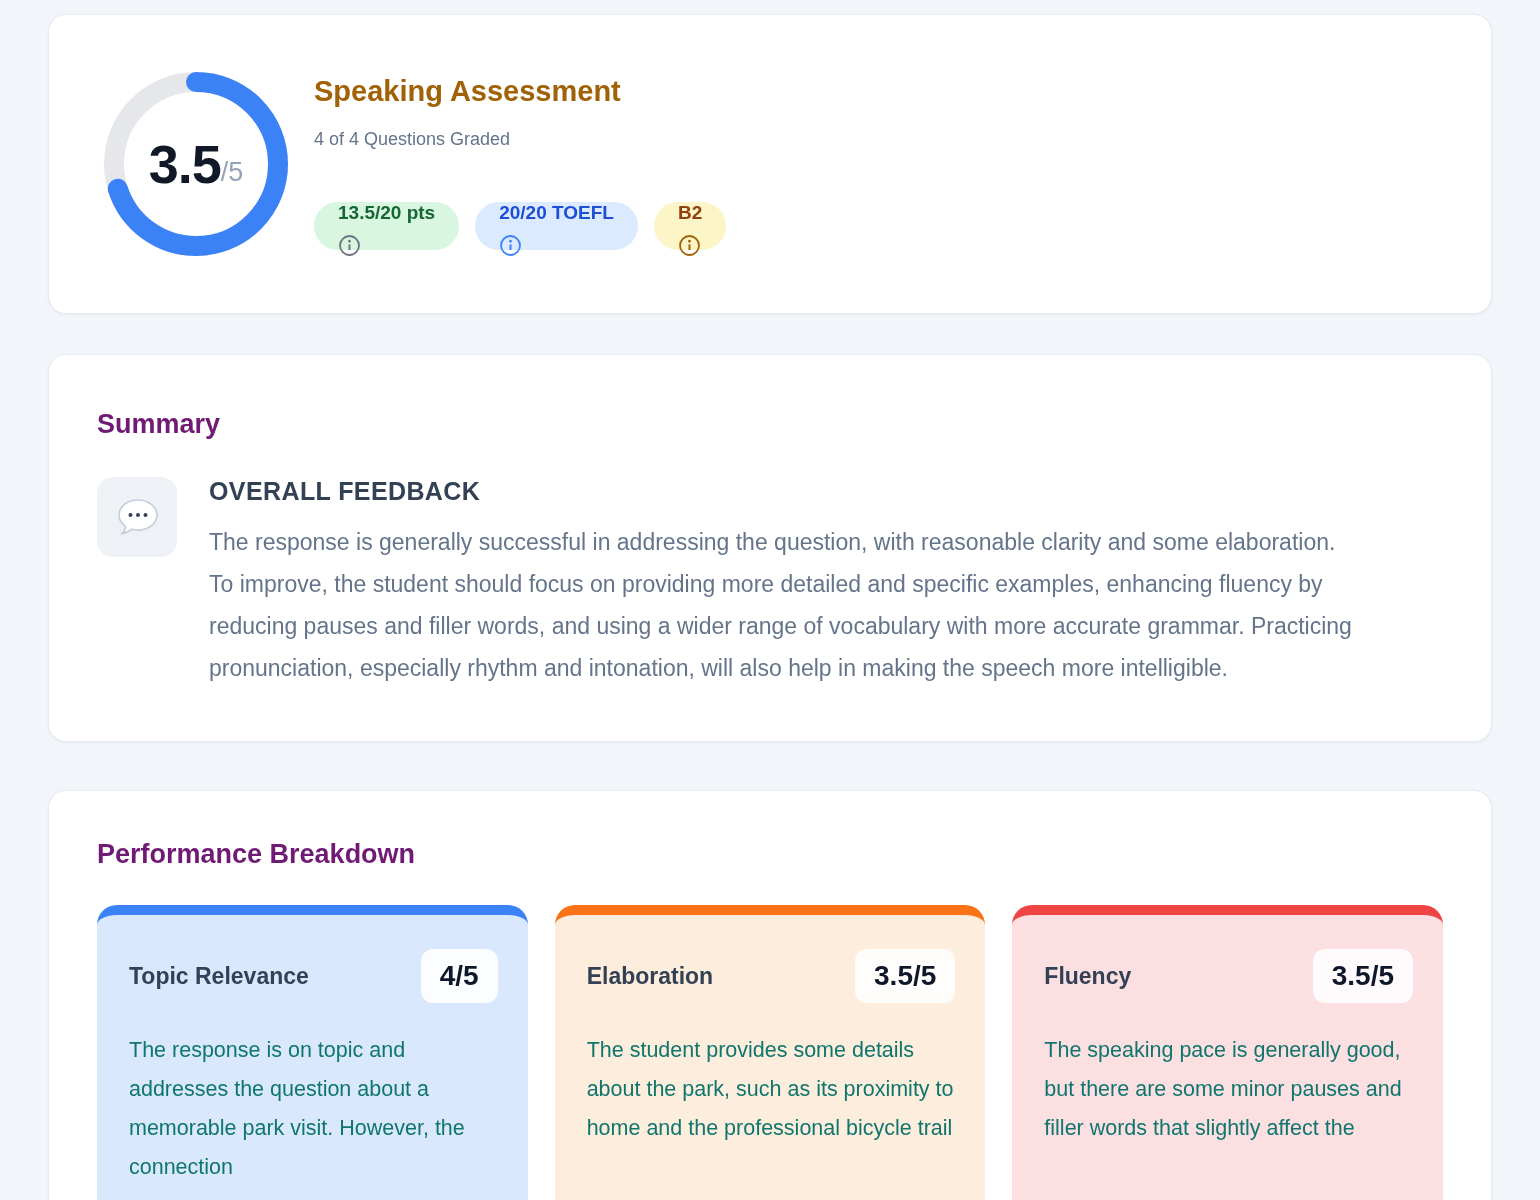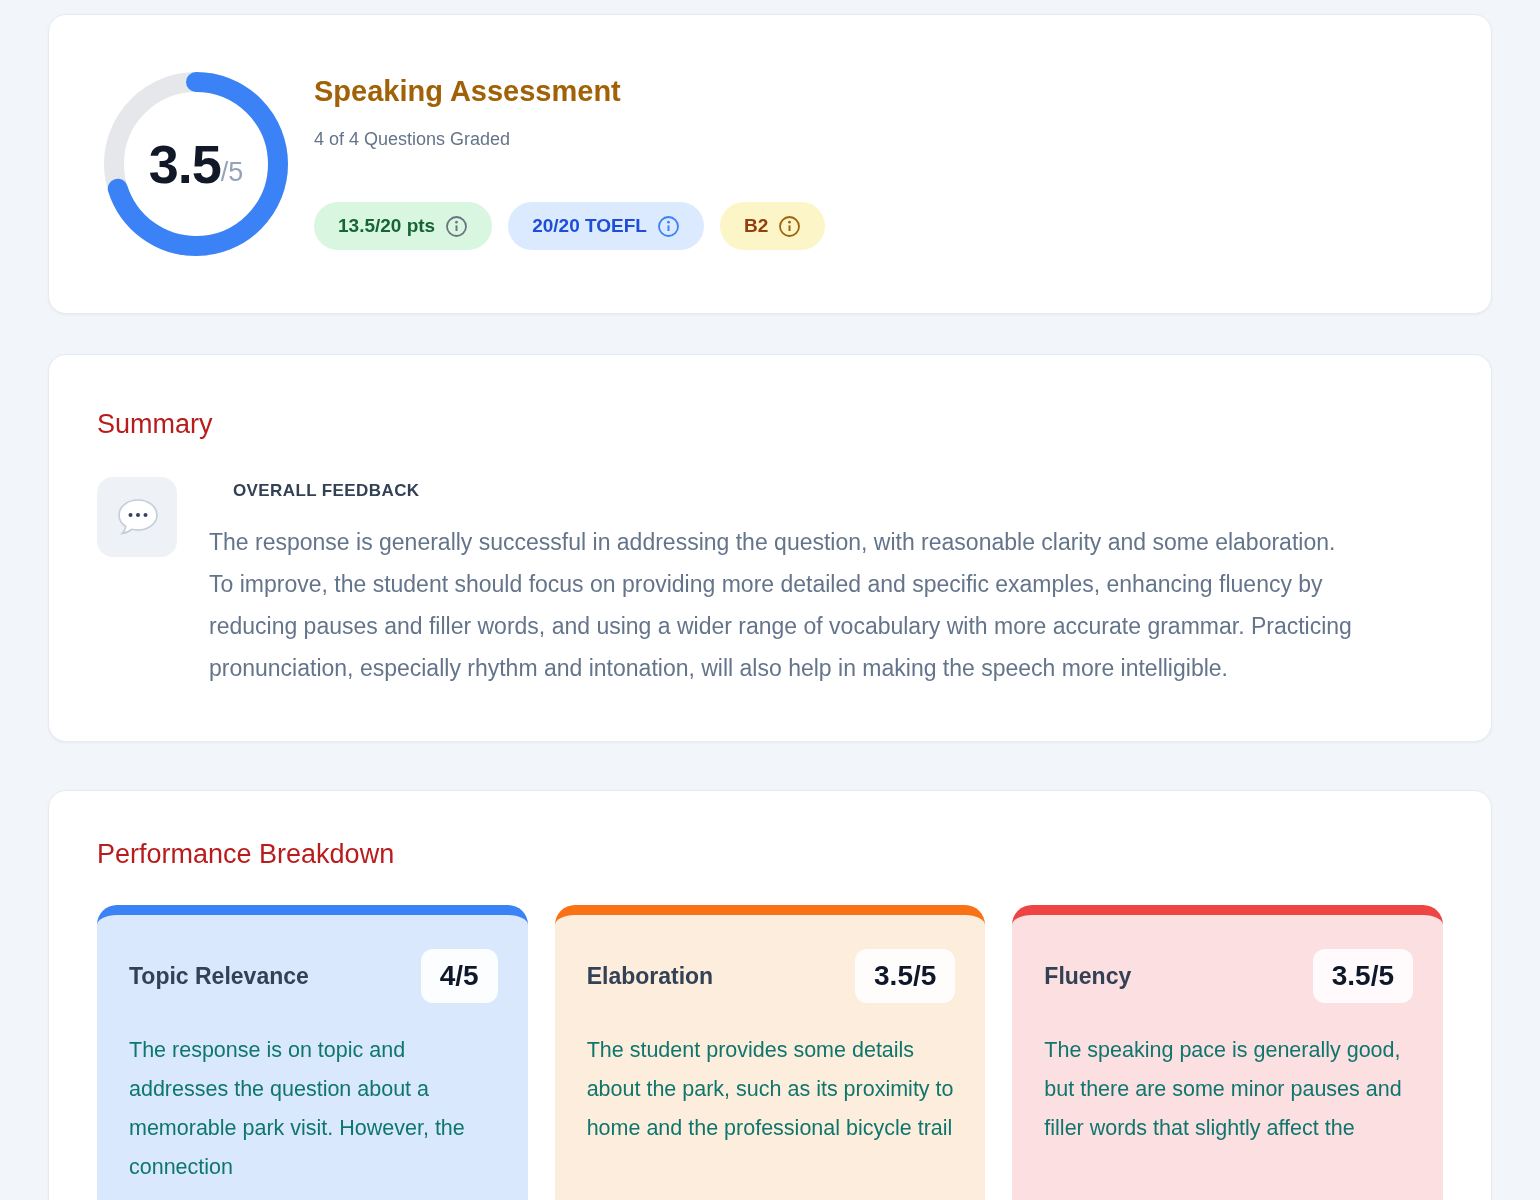--- a/index.html
+++ b/index.html
@@ -24,38 +24,39 @@
   .ring-center {
     position:absolute; inset:0; display:flex; align-items:center; justify-content:center;
   }
   .ring-value { font-size:54px; font-weight:800; color:#111827; letter-spacing:-1px; }
   .ring-max { font-size:27px; font-weight:500; color:#94a3b8; margin-top:16px; }
   .hero-info { padding-top:2px; }
   .hero-title { font-size:29px; font-weight:700; color:#a16207; line-height:34px; }
   .hero-subtitle { font-size:18px; color:#64748b; line-height:30px; margin-top:16px; }
   .badge-row { display:flex; gap:16px; margin-top:48px; }
   .badge {
-    display:flex; align-items:center; gap:10px;
+    display:flex; gap:10px;
     height:48px; padding:0 24px; border-radius:999px;
     font-size:19px; font-weight:700;
     background:var(--bg); color:var(--fg);
     cursor:default;
+    flex-direction:column;
   }
   .info-icon { display:flex; color:var(--icon); }
 
   
   .summary-card { padding:52px 48px 52px 48px; margin-bottom:48px; }
-  .section-heading { font-size:27px; font-weight:400; color:#b91c1c; line-height:34px; }
+  .section-heading { font-size:27px; font-weight:700; color:#701a75; line-height:34px; }
   .summary-body { display:flex; gap:32px; margin-top:36px; align-items:flex-start; }
   .bubble-box {
     width:80px; height:80px; flex:none;
     background:#eef2f7; border-radius:16px;
     display:flex; align-items:center; justify-content:center;
   }
-  .feedback-label { font-size:17px; font-weight:700; color:#334155; letter-spacing:0.4px; line-height:28px;margin-left:24px; }
+  .feedback-label { font-size:25px; font-weight:700; color:#334155; letter-spacing:0.4px; line-height:28px; }
   .feedback-text { font-size:23px; line-height:42px; color:#64748b; margin-top:16px; max-width:1150px; }
 
   
   .breakdown-card { padding:46px 48px 60px 48px; }
   .perf-grid { display:grid; grid-template-columns:repeat(3,1fr); gap:27px; margin-top:34px; }
   .perf-card {
     border-top:10px solid var(--accent);
     background:var(--tint);
     border-radius:20px;
     padding:34px 30px 40px 32px;

